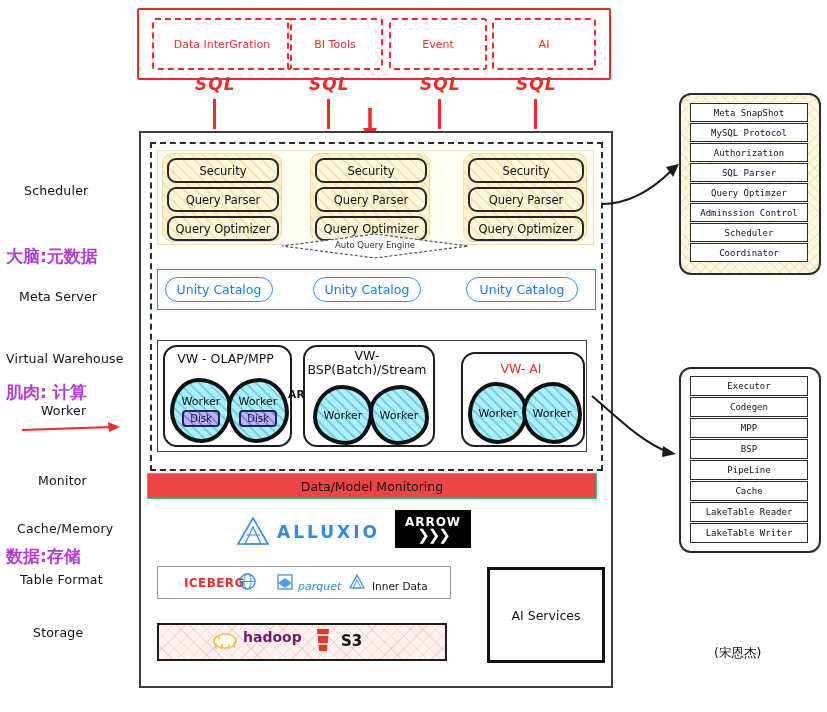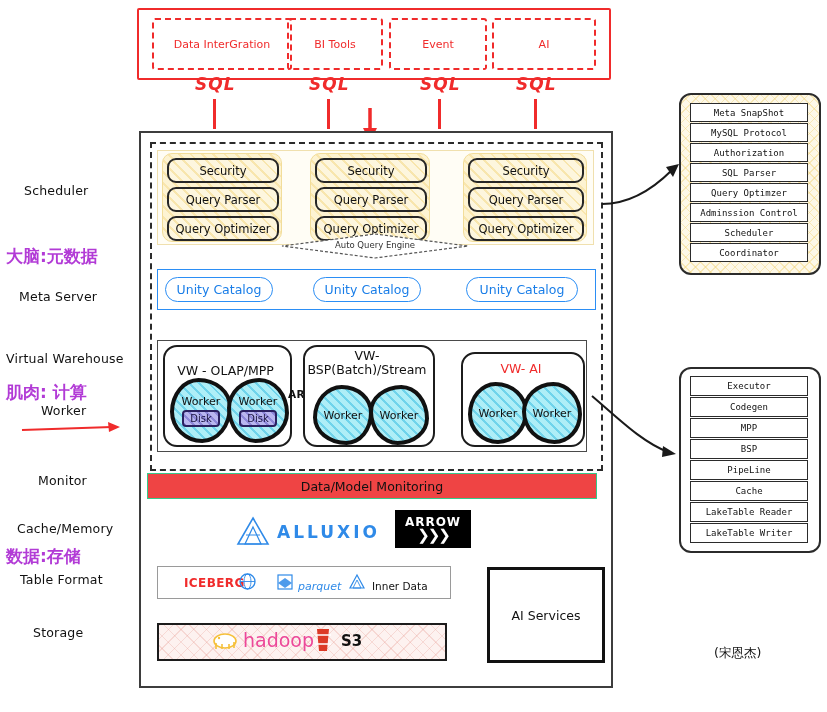--- a/index.html
+++ b/index.html
@@ -61,21 +61,21 @@
      align-items:center;justify-content:center;}
   .arrow-logo .w{font-size:12px;font-weight:700;letter-spacing:1px;}
   .arrow-logo .c{font-size:15px;font-weight:700;line-height:.9;letter-spacing:-2px;}
   .fmt-band{border:1.4px solid #9a9a9a;background:#fff;}
   .store-band{border:2px solid #1c1c1c;background:#fdf2f0;
      background-image:repeating-linear-gradient(45deg,rgba(230,150,140,.28) 0 1px,transparent 1px 9px),
                       repeating-linear-gradient(-45deg,rgba(230,150,140,.28) 0 1px,transparent 1px 9px);}
   .iceberg{color:#f02b2b;font-size:12px;font-weight:700;letter-spacing:.4px;}
   .parquet{color:#2f8ae8;font-size:11px;font-style:italic;}
   .innerdata{color:#111;font-size:10.5px;}
-  .hadoop{color:#ec4899;font-size:19px;font-weight:400;}
+  .hadoop{color:#701a75;font-size:14px;font-weight:700;}
   .s3txt{color:#111;font-size:15px;font-weight:700;}
   .ai-svc{border:3px solid #111;background:#fff;font-size:12.5px;color:#111;}
 
   
   .rpanel{border:2px solid #2b2b2b;border-radius:12px;background:#fdf8e8;
      background-image:repeating-linear-gradient(45deg,rgba(240,205,100,.38) 0 1px,transparent 1px 7px),
                       repeating-linear-gradient(-45deg,rgba(240,205,100,.38) 0 1px,transparent 1px 7px);}
   .rpanel.plain{background:#fff;background-image:none;}
   .ritem{border:1.6px solid #2b2b2b;background:#fff;font-size:9px;color:#111;
      font-family:"DejaVu Sans Mono","Liberation Mono",monospace;}
@@ -180,21 +180,21 @@
 <div class="abs cat-pill ctr" style="left:313px;top:277px;width:106px;height:23px;">
   <span>Unity Catalog</span>
   </div>
 <div class="abs cat-pill ctr" style="left:466px;top:277px;width:110px;height:23px;">
   <span>Unity Catalog</span>
   </div>
 
 <div class="abs vw-band" style="left:157px;top:340px;width:428px;height:110px;"></div>
 
 <div class="abs vw-box" style="left:163px;top:345px;width:125px;height:98px;"></div>
-<div class="abs vw-title" style="left:163px;top:364px;width:125px;">VW - OLAP/MPP</div>
+<div class="abs vw-title" style="left:163px;top:352px;width:125px;">VW - OLAP/MPP</div>
 <div class="abs worker" style="left:170px;top:378px;width:54px;height:57px;border-radius:46% 54% 48% 52%/52% 44% 56% 48%;">
   <span class="worker-lbl">Worker</span>
   <span class="disk">Disk</span>
 </div>
 <div class="abs worker" style="left:227px;top:378px;width:54px;height:57px;border-radius:52% 48% 54% 46%/46% 54% 46% 54%;">
   <span class="worker-lbl">Worker</span>
   <span class="disk">Disk</span>
 </div>
 
 <div class="abs arrow-word" style="left:288px;top:388px;">ARROW</div>

